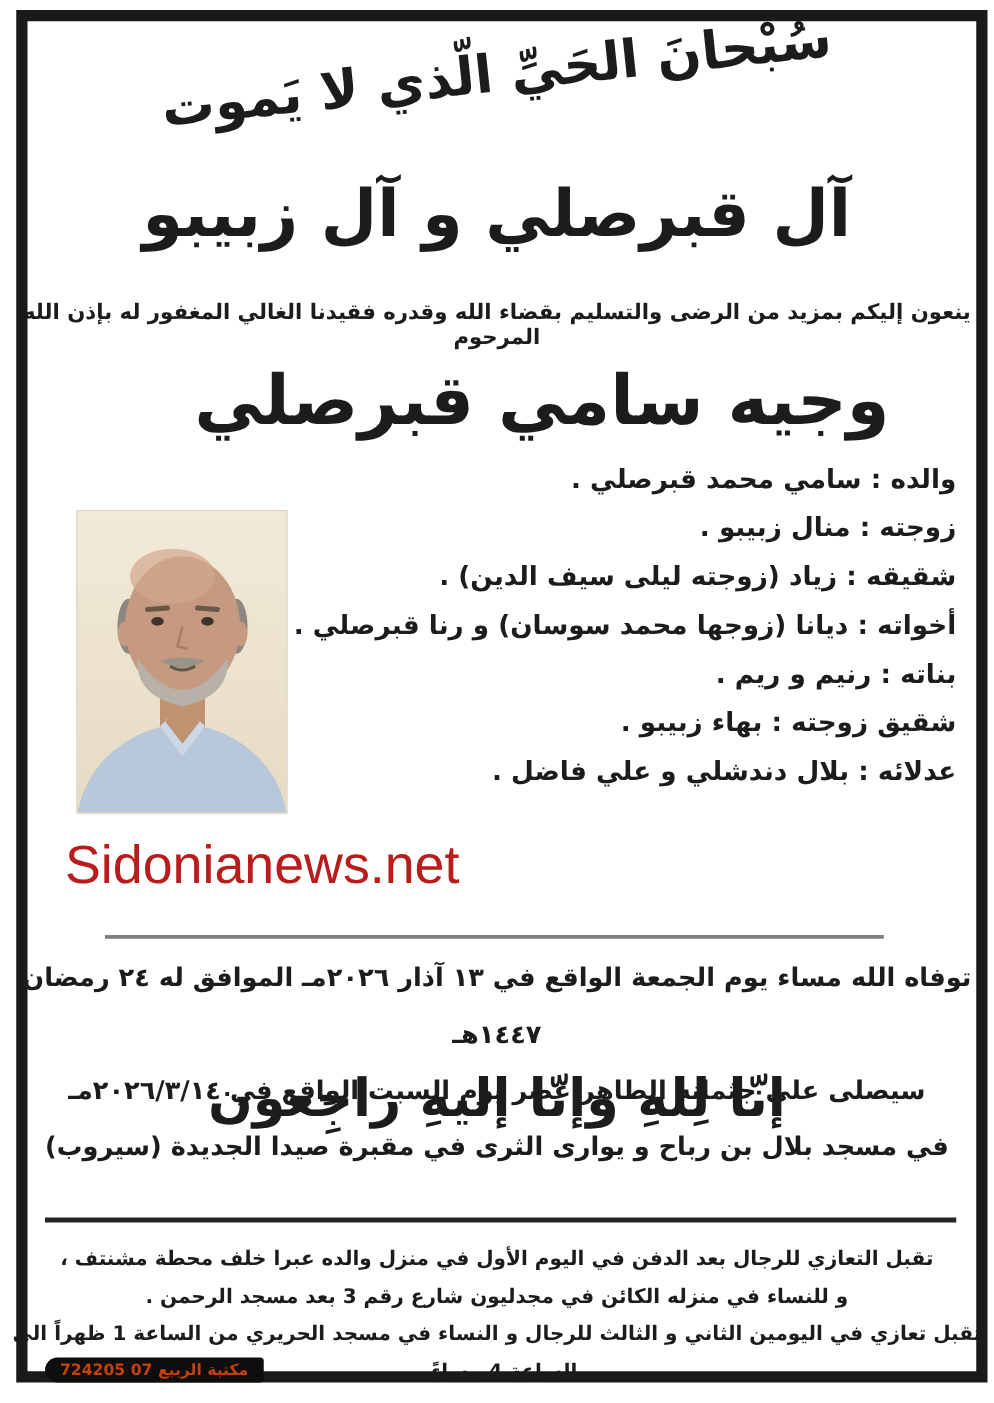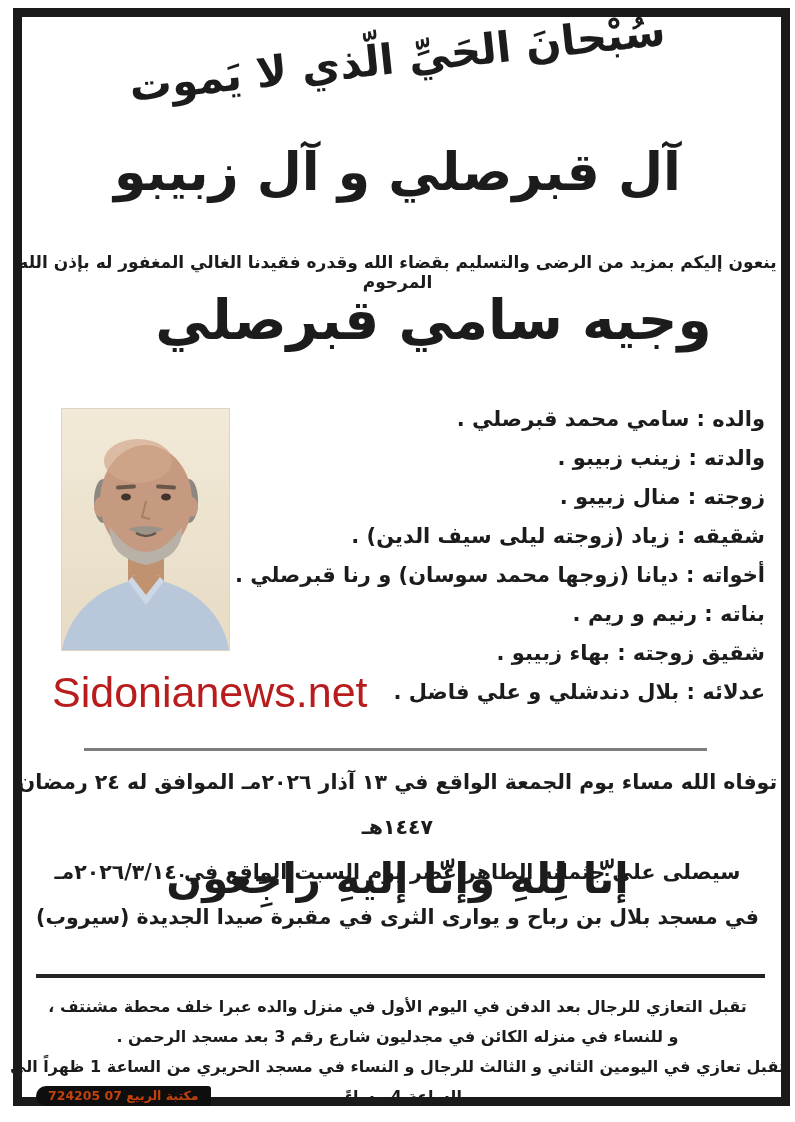--- a/index.html
+++ b/index.html
@@ -16,25 +16,25 @@
   .rtl{direction:rtl;}
   .center{left:0;width:795px;text-align:center;}
   .abs{position:absolute;}
 
   .tasbih{
     top:34px;font-size:42px;font-weight:bold;z-index:3;
     letter-spacing:1px;
   }
   .tasbih .rot{display:inline-block;transform:rotate(-6deg);}
   .families{top:142px;font-size:52px;font-weight:900;z-index:3;}
-  .announce{top:252px;font-size:17px;font-weight:bold;z-index:3;}
+  .announce{top:240px;font-size:17px;font-weight:bold;z-index:3;}
   .deceased{top:288px;font-size:55px;font-weight:900;z-index:3;padding-left:36px;}
 
   .relatives{
-    top:400px;right:30px;position:absolute;direction:rtl;text-align:right;
+    top:364px;right:30px;position:absolute;direction:rtl;text-align:right;
     font-size:21px;font-weight:bold;line-height:39px;z-index:3;white-space:nowrap;
   }
 
   .photo{
     position:absolute;left:61px;top:408px;width:169px;height:243px;
     border:1px solid #ddd6c6;box-sizing:border-box;z-index:2;background:#ece3d0;
   }
   .photo svg{display:block;}
 
   .watermark{
@@ -66,21 +66,20 @@
 </div>
 
 <div class="abs center rtl families">آل قبرصلي و آل زبيبو</div>
 
 <div class="abs center rtl announce">ينعون إليكم بمزيد من الرضى والتسليم بقضاء الله وقدره فقيدنا الغالي المغفور له بإذن الله المرحوم</div>
 
 <div class="abs center rtl deceased">وجيه سامي قبرصلي</div>
 
 <div class="relatives">
   <div>والده : سامي محمد قبرصلي .</div>
-  <div>والدته : زينب زبيبو .</div>
   <div>زوجته : منال زبيبو .</div>
   <div>شقيقه : زياد (زوجته ليلى سيف الدين) .</div>
   <div>أخواته : ديانا (زوجها محمد سوسان) و رنا قبرصلي .</div>
   <div>بناته : رنيم و ريم .</div>
   <div>شقيق زوجته : بهاء زبيبو .</div>
   <div>عدلائه : بلال دندشلي و علي فاضل .</div>
 </div>
 
 <div class="photo">
   <svg width="167" height="241" viewBox="0 0 167 241" xmlns="http://www.w3.org/2000/svg">

